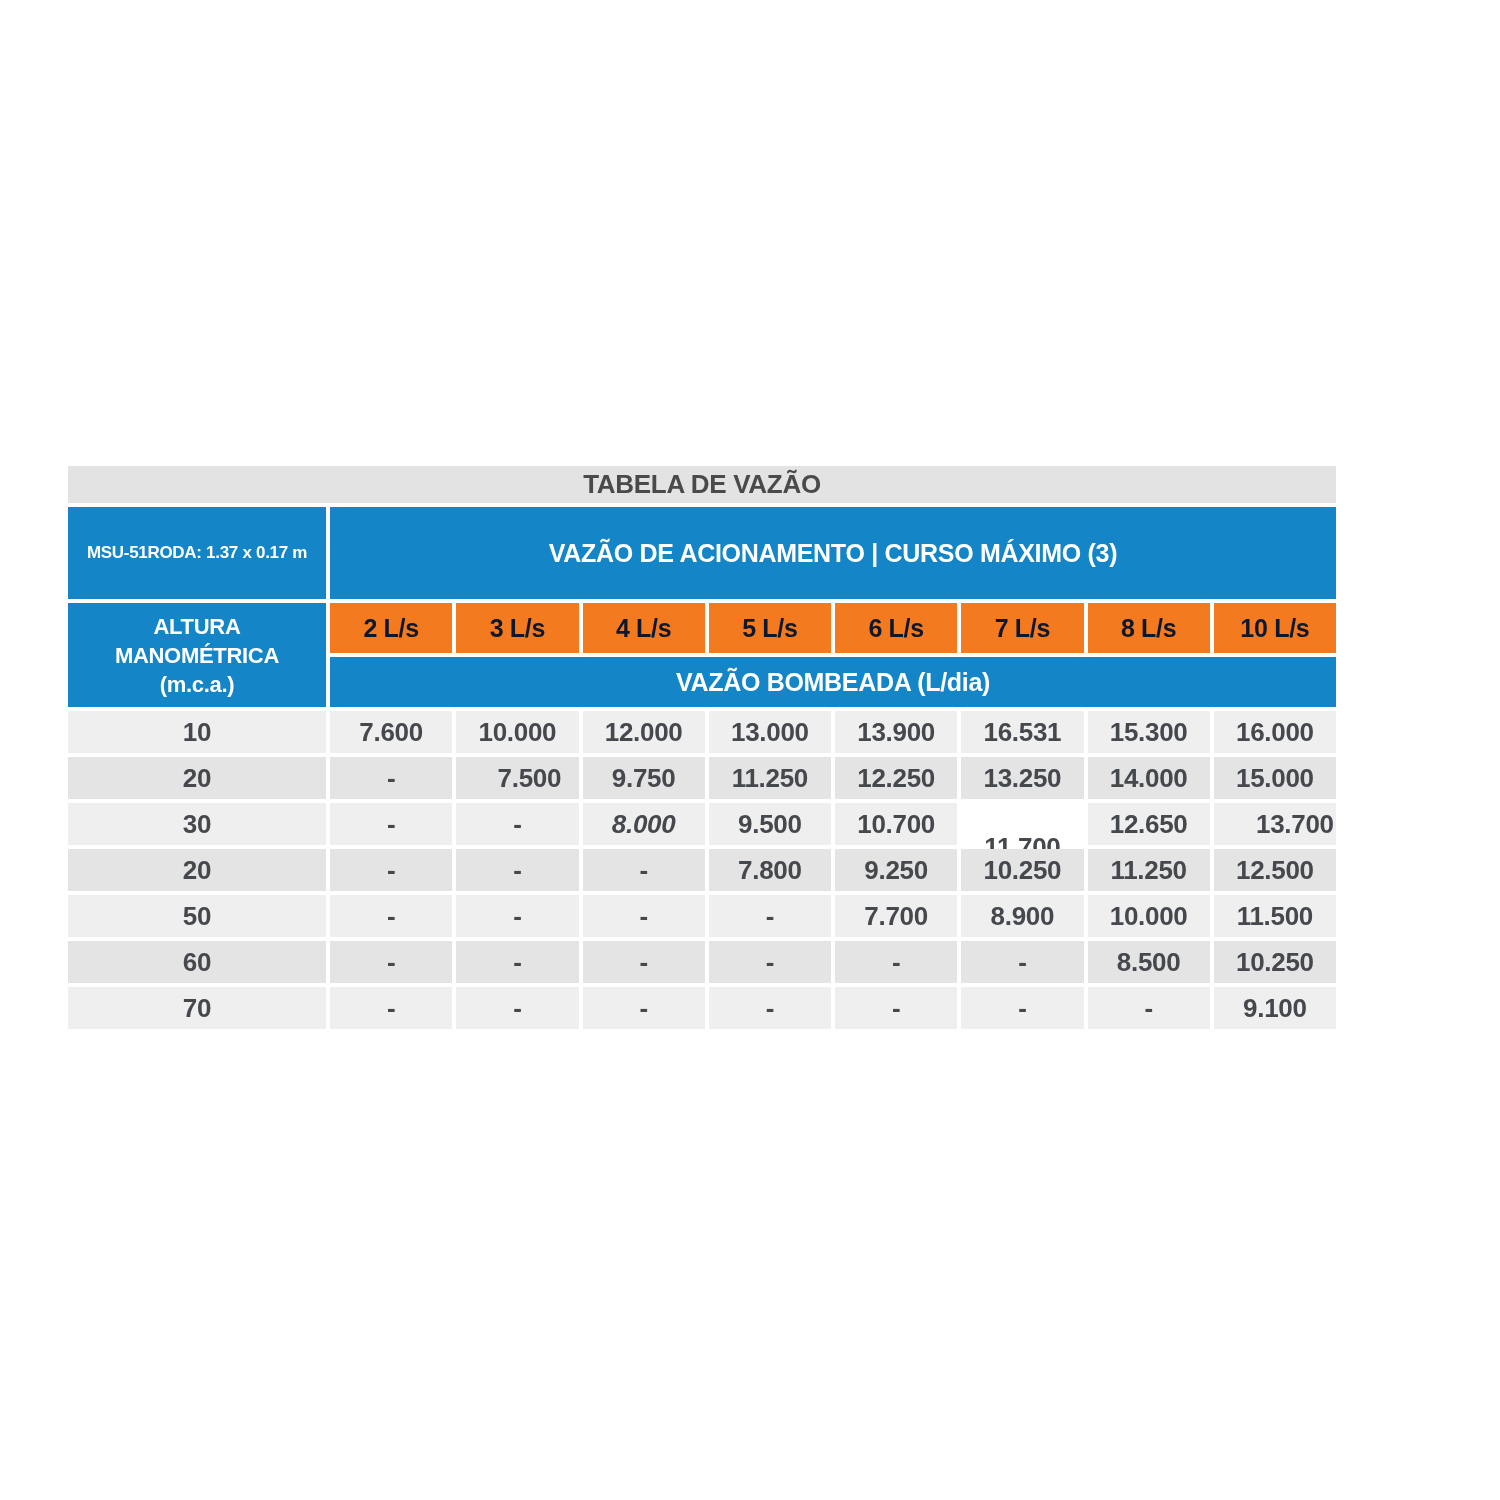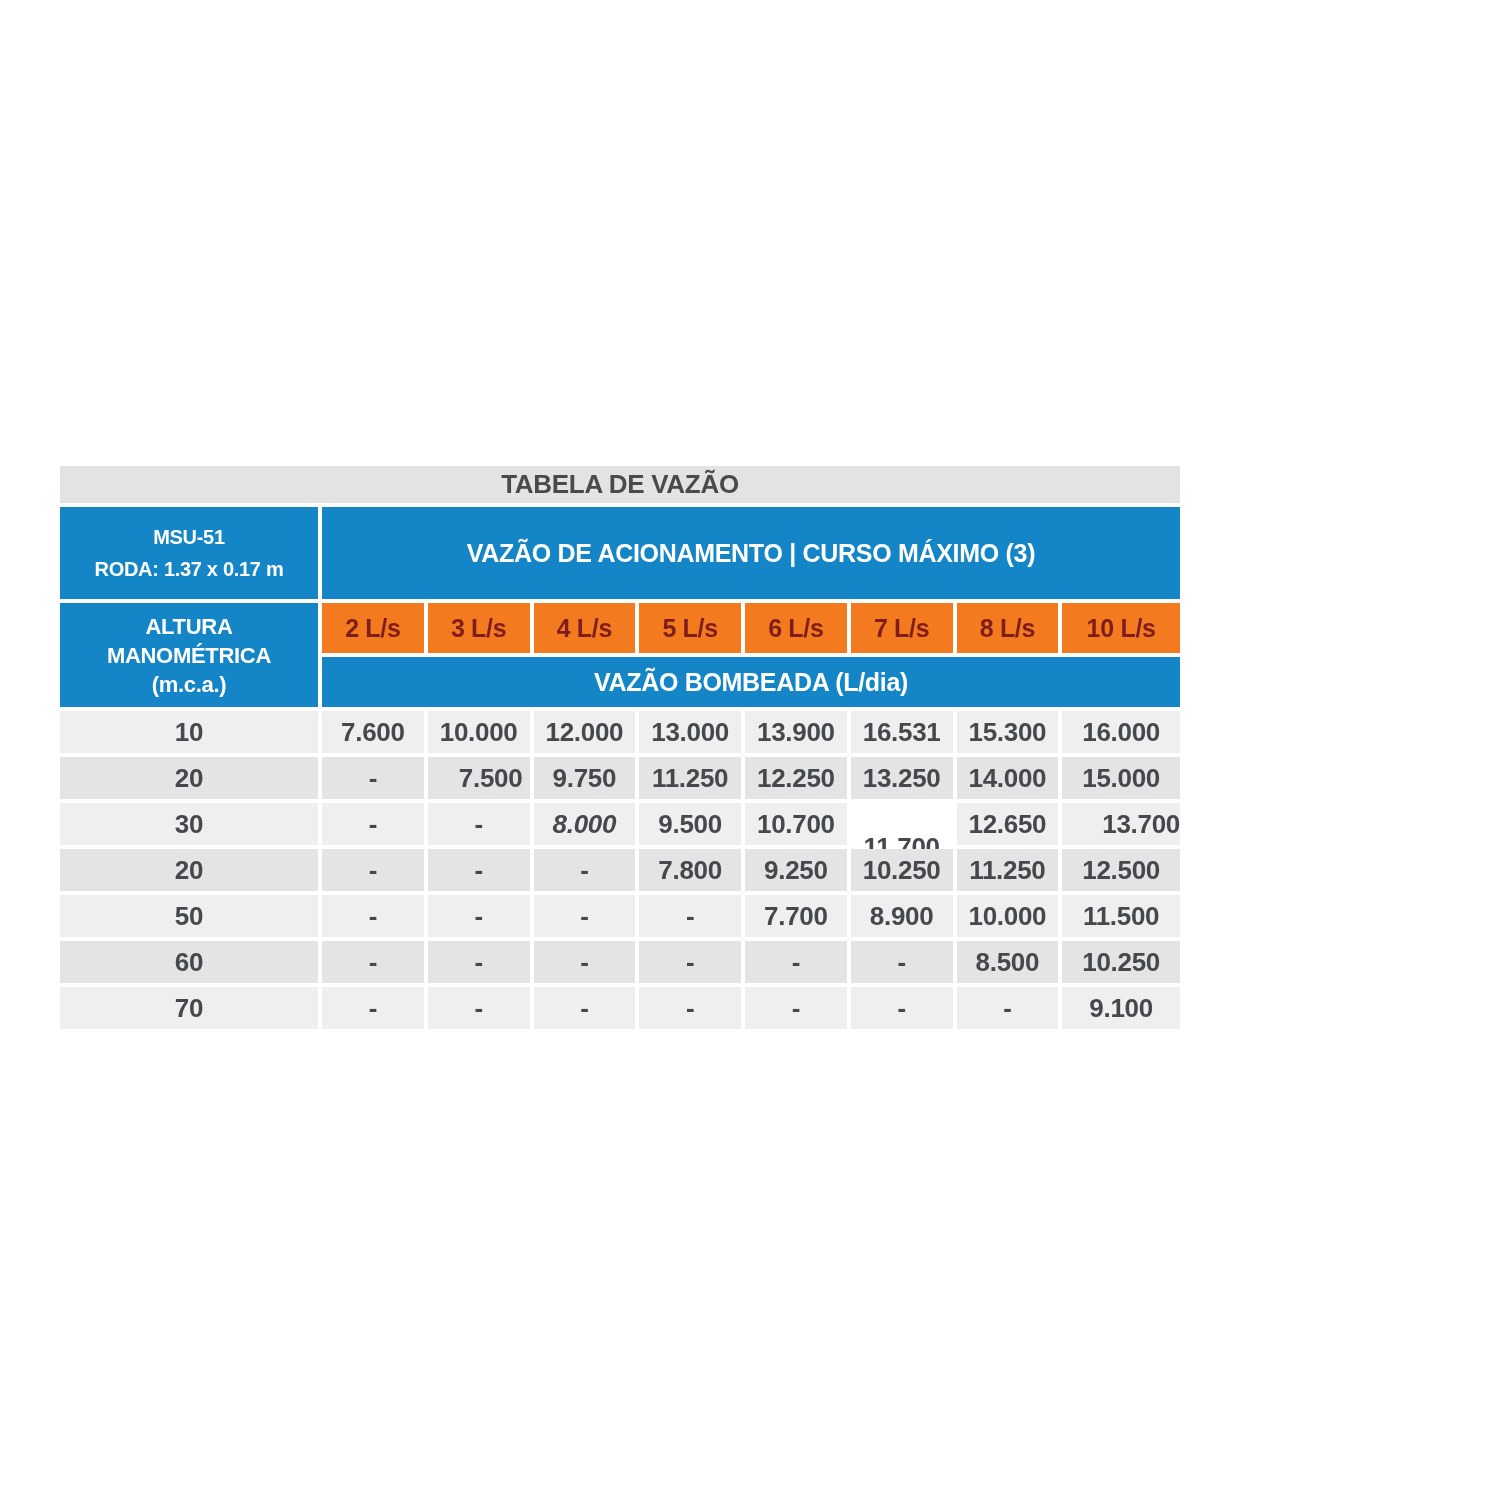--- a/index.html
+++ b/index.html
@@ -7,49 +7,48 @@
     position: relative;
     width: 1500px;
     height: 1500px;
     background: #ffffff;
     overflow: hidden;
     font-family: "Liberation Sans", sans-serif;
     font-weight: 700;
   }
   .flow-table {
     position: absolute;
-    left: 60px;
+    left: 68px;
     top: 466px;
-    width: 1120px;
+    width: 1268px;
     display: grid;
     grid-template-columns: 258px repeat(8, 1fr);
     grid-template-rows: 37px 92px 50px 50px repeat(7, 42px);
     gap: 4px;
   }
   .cell {
     display: flex;
     align-items: center;
     justify-content: center;
     text-align: center;
     letter-spacing: -0.3px;
   }
   .title-band {
     grid-column: 1 / -1;
     grid-row: 1;
     background: var(--band_gray, #E3E3E3);
     color: var(--title_text, #4A4A4A);
     font-size: 26px;
   }
   .blue { background: var(--blue, #1485C6); color: #ffffff; }
-  .orange { background: var(--orange, #F47A20); color: #7f1d1d; text-align: center; }
+  .orange { background: var(--orange, #F47A20); color: #0f172a; text-align: center; }
   .model-cell {
     grid-column: 1;
     grid-row: 2;
-    flex-direction: column;
-    font-size: 20px;
+    font-size: 17px;
     line-height: 32px;
   }
   .group-cell {
     grid-column: 2 / -1;
     grid-row: 2;
     font-size: 25px;
   }
   .rowhdr-cell {
     grid-column: 1;
     grid-row: 3 / 5;

